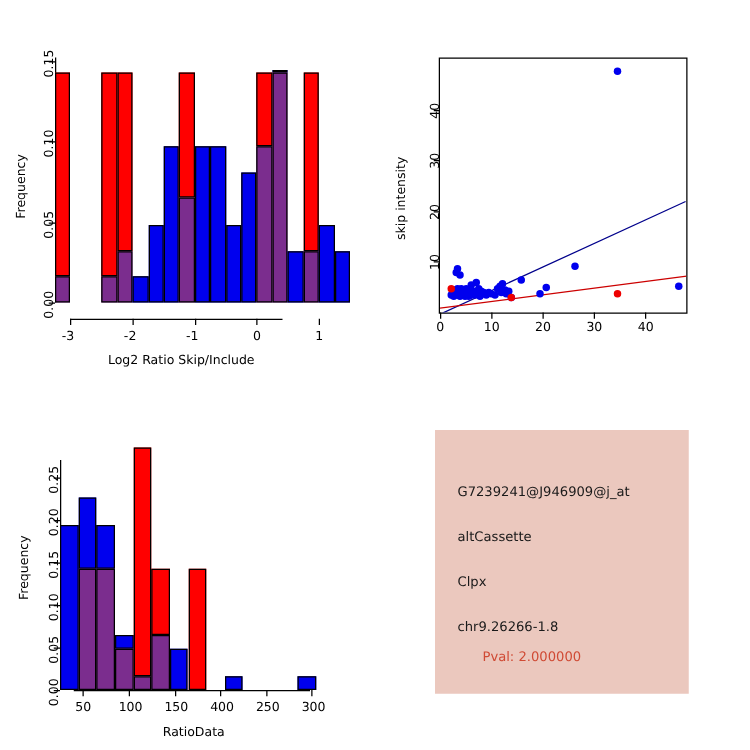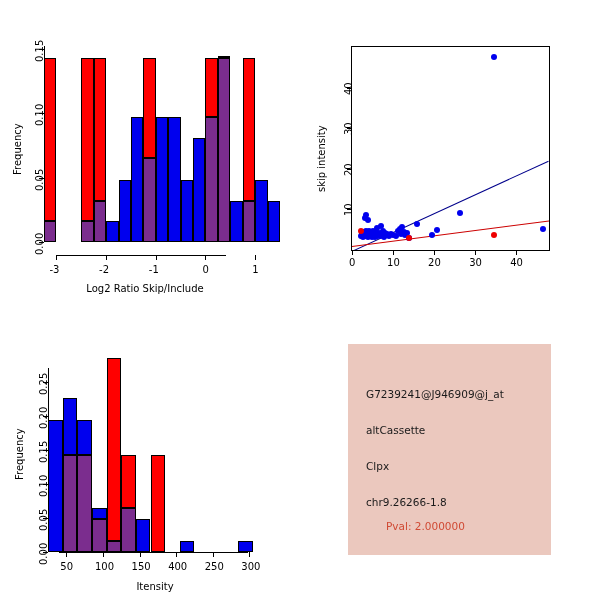--- a/index.html
+++ b/index.html
@@ -175,21 +175,21 @@
     <div class="ticklabel" style="top: 257px; font-size: 10px; left: 169.125px;">30</div>
     <div class="tick" style="left: 216.167px; top: 250px; width: 1px; height: 5px;"></div>
     <div class="ticklabel" style="top: 257px; font-size: 10px; left: 210.167px;">40</div>
   </div>
 
 <div class="panel" id="gene-panel" style="left:0;top:300px;width:300px;height:300px;">
   <div id="gene-plotarea" style="position:absolute;left:48px;top:345px;width:0;height:0;"></div>
   <div class="axis-line" style="left:48px;top:68px;width:1px;height:173px;"></div>
   <div class="ylab-rot" style="left:14px;top:180px;">Frequency</div>
   <div class="axis-line" style="left:59px;top:252px;width:189px;height:1px;"></div>
-  <div class="axtitle" style="left:70px;top:281px;width:170px;">Itensity</div>
+  <div class="axtitle" style="left:70px;top:281px;width:170px;">RatioData</div>
 <div class="bar blue" style="left: 48px; top: 120.214px; width: 14.6429px; height: 131.786px;"></div>
     <div class="bar blue" style="left: 62.6429px; top: 98.4759px; width: 14.6429px; height: 56.3828px;"></div>
     <div class="bar purple" style="left: 62.6429px; top: 154.859px; width: 14.6429px; height: 97.1414px;"></div>
     <div class="bar blue" style="left: 77.2857px; top: 120.214px; width: 14.6429px; height: 34.6448px;"></div>
     <div class="bar purple" style="left: 77.2857px; top: 154.859px; width: 14.6429px; height: 97.1414px;"></div>
     <div class="bar blue" style="left: 91.9286px; top: 207.845px; width: 14.6429px; height: 11.5483px;"></div>
     <div class="bar purple" style="left: 91.9286px; top: 219.393px; width: 14.6429px; height: 32.6069px;"></div>
     <div class="bar red" style="left: 106.571px; top: 57.7172px; width: 14.6429px; height: 183.414px;"></div>
     <div class="bar purple" style="left: 106.571px; top: 241.131px; width: 14.6429px; height: 10.869px;"></div>
     <div class="bar red" style="left: 121.214px; top: 154.859px; width: 14.6429px; height: 52.9862px;"></div>

